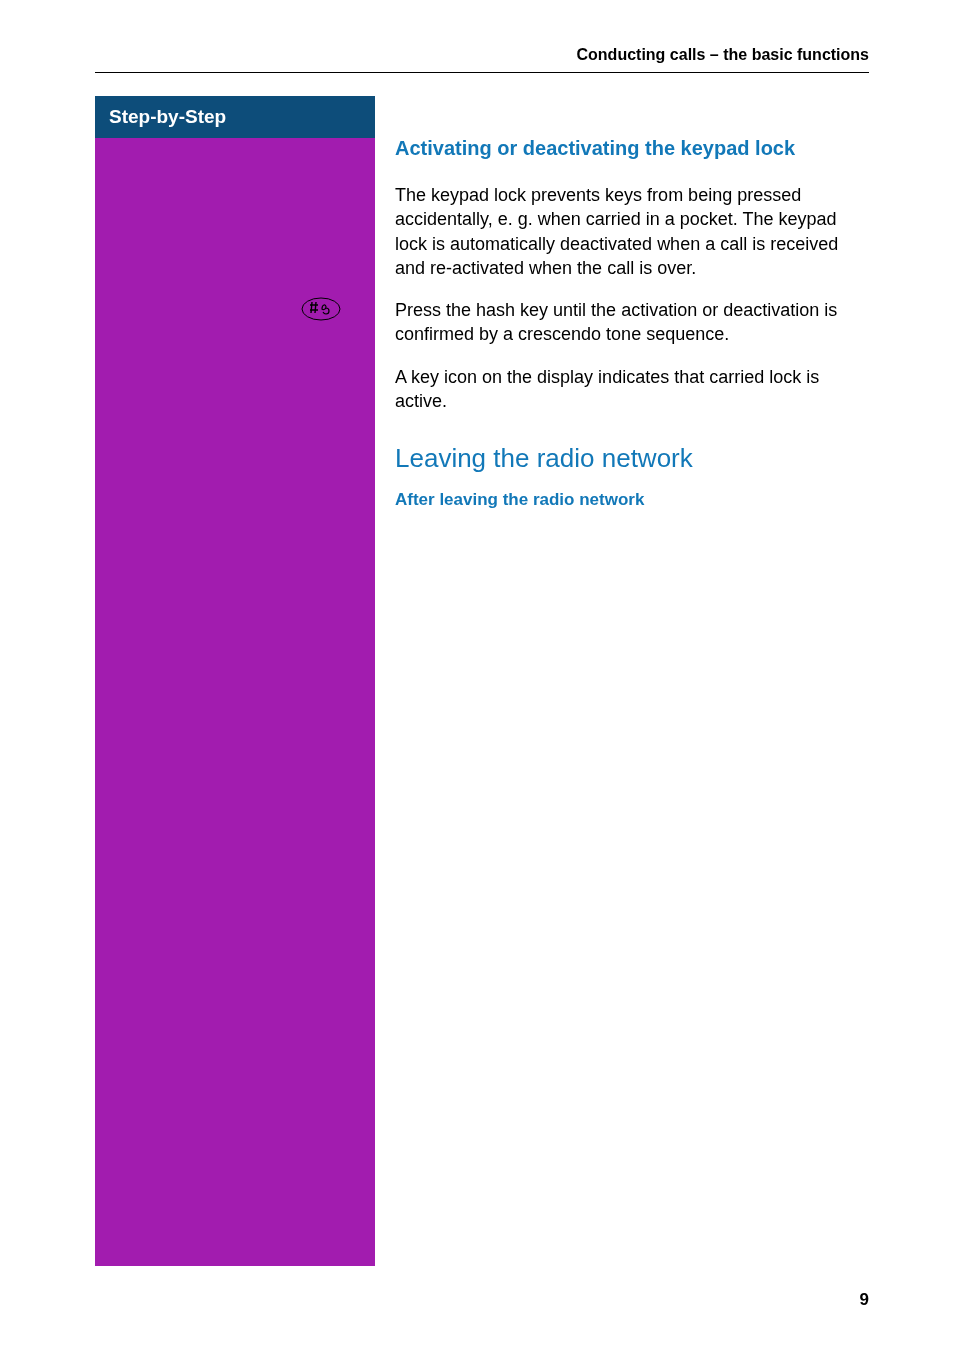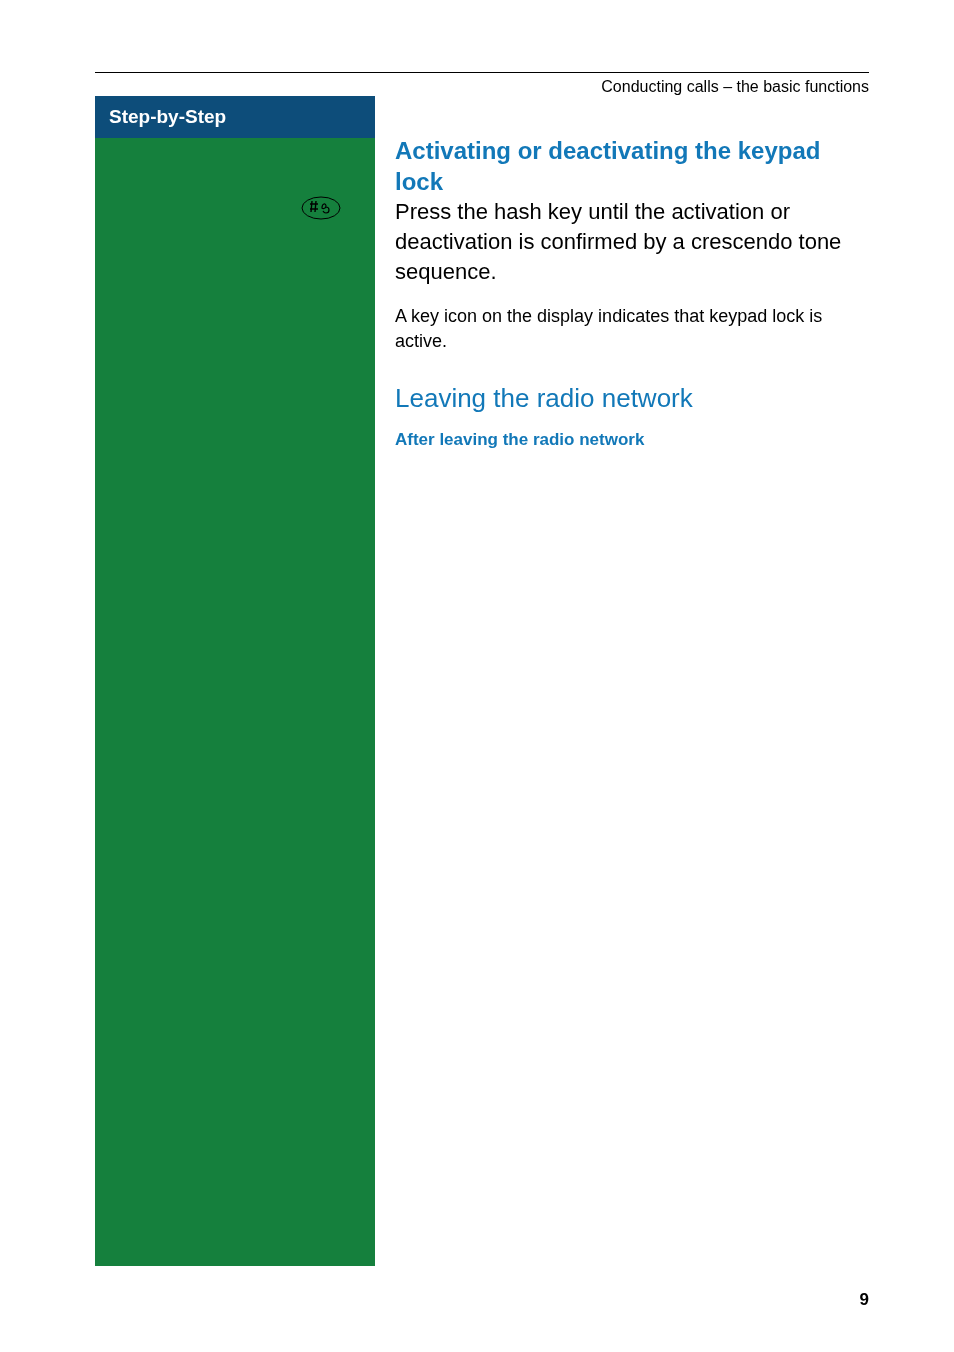--- a/index.html
+++ b/index.html
@@ -11,59 +11,59 @@
       width: 954px;
       height: 1352px;
       background: #ffffff;
       font-family: Arial, Helvetica, sans-serif;
       position: relative;
     }
     .header {
       position: absolute;
       top: 46px;
       right: 85px;
-      font-weight: normal;
+      font-weight: bold;
       font-size: 16px;
       color: #000000;
-      margin-top: 32px;
     }
     .header-rule {
       position: absolute;
       top: 72px;
       left: 95px;
       right: 85px;
       height: 1px;
       background: #000000;
     }
     .sidebar {
       position: absolute;
       top: 96px;
       left: 95px;
       width: 280px;
       height: 1170px;
-      background: #15803d;
+      background: #a21caf;
     }
     .sidebar-badge {
       background: #0d4d7a;
       color: #ffffff;
       padding: 10px 14px;
       font-size: 19px;
       font-weight: bold;
     }
     .content {
       position: absolute;
       top: 135px;
       left: 395px;
       right: 85px;
     }
     .h1 {
       color: #1278b8;
-      font-size: 24px;
+      font-size: 20px;
       font-weight: bold;
       line-height: 1.3;
+      margin-bottom: 22px;
     }
     .para {
       color: #000000;
       font-size: 18px;
       line-height: 1.35;
       margin-bottom: 18px;
     }
     .step-row {
       position: relative;
       margin-bottom: 18px;
@@ -74,21 +74,21 @@
       top: -2px;
       width: 42px;
       height: 26px;
     }
     .step-icon svg {
       width: 42px;
       height: 26px;
     }
     .step-text {
       color: #000000;
-      font-size: 22px;
+      font-size: 18px;
       line-height: 1.35;
     }
     .h2 {
       color: #1278b8;
       font-size: 26px;
       font-weight: normal;
       margin-top: 30px;
       margin-bottom: 16px;
     }
     .h3 {
@@ -114,31 +114,32 @@
 
 <div class="header">Conducting calls – the basic functions</div>
 <div class="header-rule"></div>
 
 <div class="sidebar">
   <div class="sidebar-badge">Step-by-Step</div>
 </div>
 
 <div class="content">
   <div class="h1">Activating or deactivating the keypad lock</div>
+  <div class="para">The keypad lock prevents keys from being pressed accidentally, e. g. when carried in a pocket. The keypad lock is automatically deactivated when a call is received and re-activated when the call is over.</div>
 
   <div class="step-row">
     <span class="step-icon">
       <svg viewBox="0 0 42 26">
         <ellipse cx="21" cy="13" rx="19" ry="11" fill="none" stroke="#000" stroke-width="1"></ellipse>
         <path d="M10 9 L18 9 M10 14 L18 14 M12 6 L11 17 M16 6 L15 17" stroke="#000" stroke-width="1.4" fill="none"></path>
         <path d="M22 13 C22 8, 26 8, 26 11 C26 14, 22 14, 22 13 M26 12 C30 12, 30 18, 26 18 C24 18, 23 16, 23 16" stroke="#000" stroke-width="1.2" fill="none"></path>
       </svg>
     </span>
     <div class="step-text">Press the hash key until the activation or deactivation is confirmed by a crescendo tone sequence.</div>
   </div>
 
-  <div class="para">A key icon on the display indicates that keypad lock is active.</div>
+  <div class="para">A key icon on the display indicates that carried lock is active.</div>
 
   <div class="h2">Leaving the radio network</div>
   <div class="h3">After leaving the radio network</div>
 </div>
 
 <div class="page-num">9</div>
 
 </body></html>

